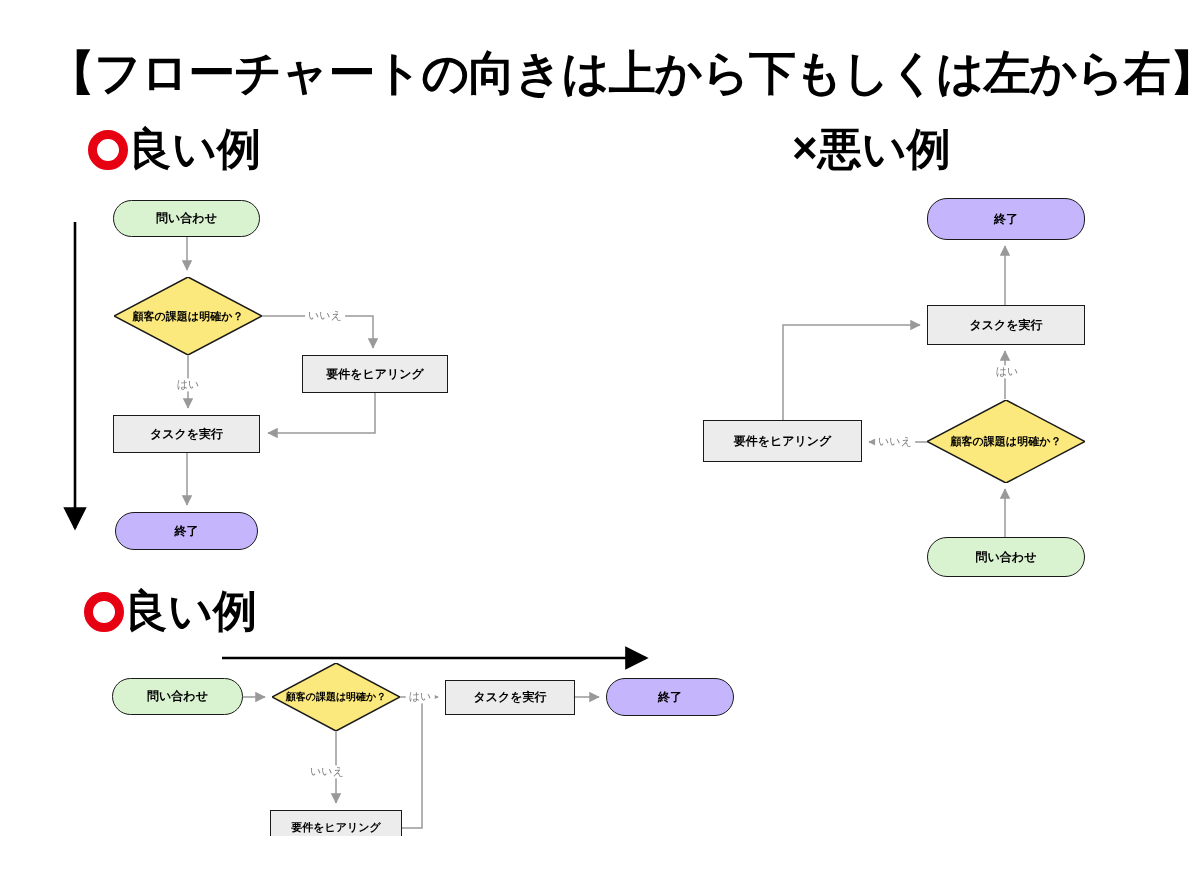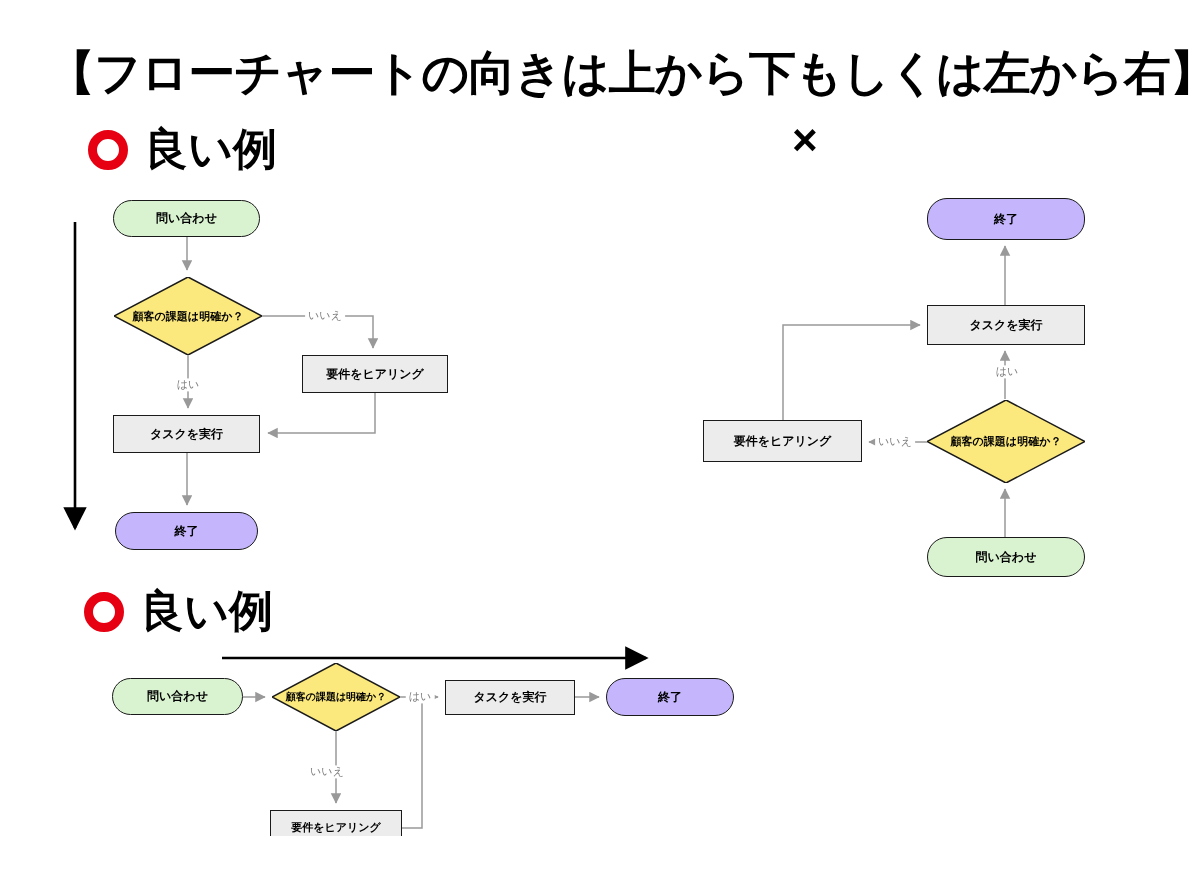--- a/index.html
+++ b/index.html
@@ -4,21 +4,21 @@
 <style>
   html,body{margin:0;padding:0;background:#fff;}
   .canvas{
     position:relative;width:1200px;height:836px;background:#ffffff;overflow:hidden;
     font-family:"Liberation Sans","DejaVu Sans",sans-serif;color:#000;
   }
   .title{
     position:absolute;left:48px;top:42px;font-size:47px;font-weight:900;
     letter-spacing:-1px;white-space:nowrap;
   }
-  .section-header{position:absolute;display:flex;align-items:center;gap:16px;}
+  .section-header{position:absolute;display:flex;align-items:center;}
   .ring{
     width:22px;height:22px;border:9px solid #e60012;border-radius:50%;
     display:inline-block;flex:0 0 auto;
   }
   .xmark{font-size:44px;font-weight:900;line-height:1;transform:translateY(-2px);}
   .section-label{font-size:44px;font-weight:900;white-space:nowrap;}
   svg.overlay{position:absolute;left:0;top:0;pointer-events:none;}
   .node{
     position:absolute;display:flex;align-items:center;justify-content:center;
     font-size:12px;font-weight:bold;box-sizing:border-box;
@@ -44,20 +44,21 @@
 <div class="canvas">
 
   <div class="title">【フローチャートの向きは上から下もしくは左から右】</div>
 
   <div class="section-header" style="left:88px;top:120px;">
     <span class="ring"></span>
     <span class="section-label">良い例</span>
   </div>
   <div class="section-header" style="left:792px;top:120px;">
     <span class="xmark">×</span>
+    <span class="section-label">悪い例</span>
   </div>
   <div class="section-header" style="left:84px;top:582px;">
     <span class="ring"></span>
     <span class="section-label">良い例</span>
   </div>
 
   <svg class="overlay" width="1200" height="870">
     <defs>
       <marker id="ag" markerWidth="9" markerHeight="9" refX="6.5" refY="3.5" orient="auto">
         <path d="M0,0 L7,3.5 L0,7 Z" fill="#999999"></path>

